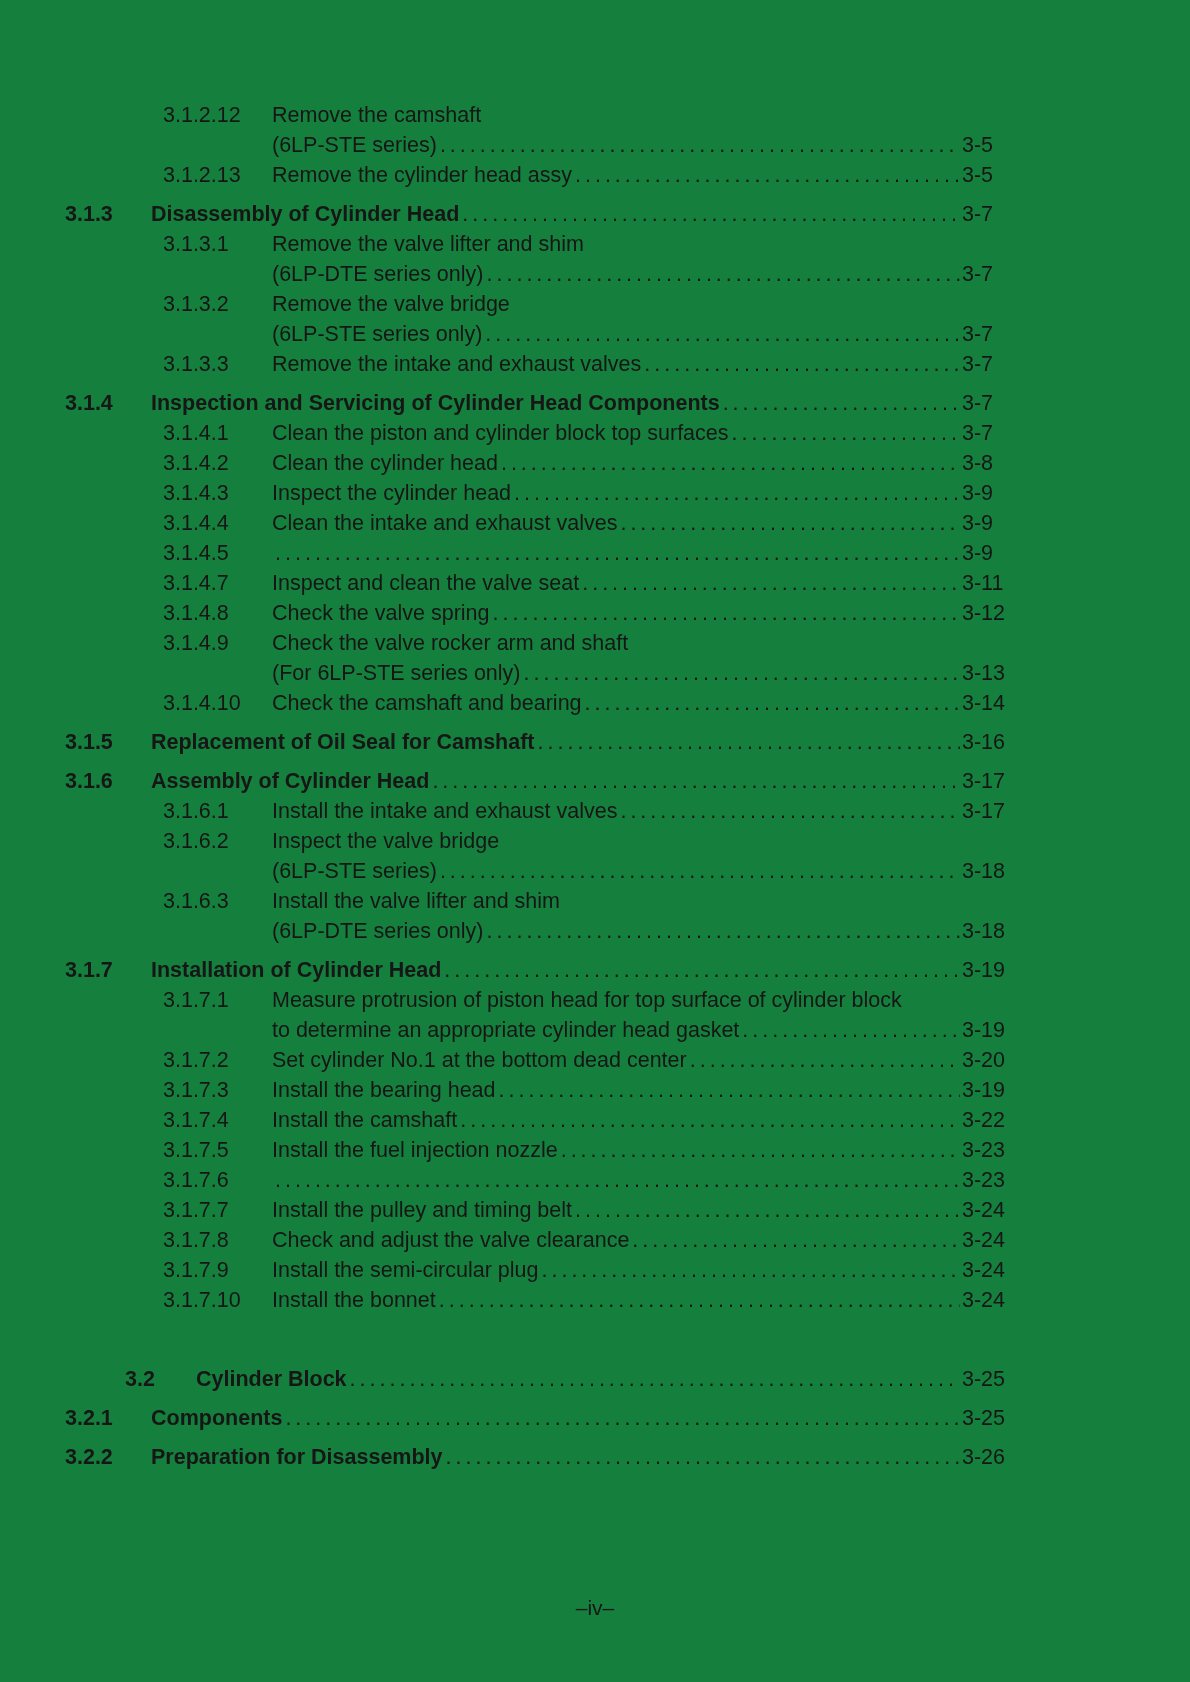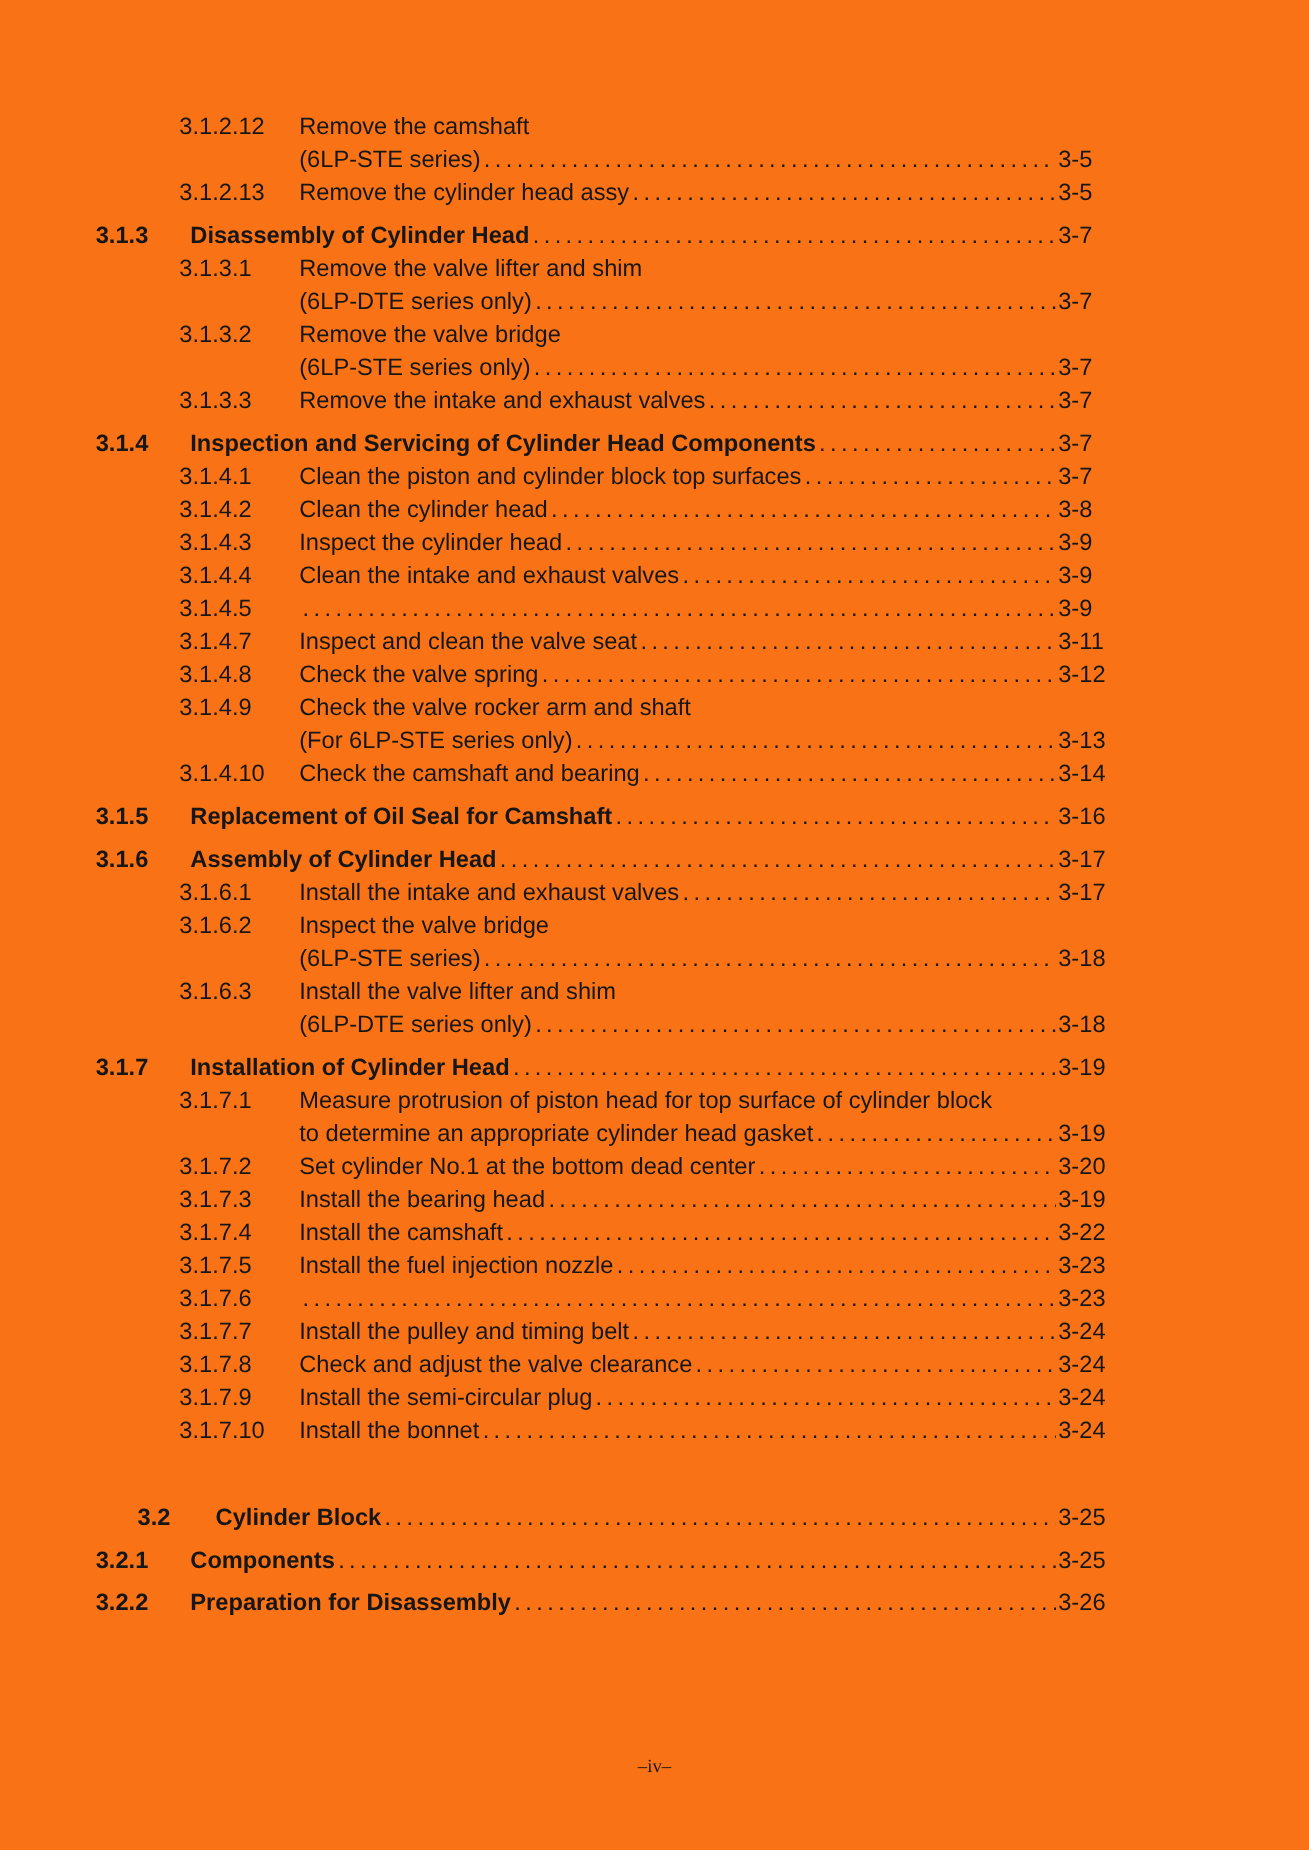--- a/index.html
+++ b/index.html
@@ -4,21 +4,21 @@
 <style>
   html, body {
     margin: 0;
     padding: 0;
     background: #ffffff;
   }
   .page {
     position: relative;
     width: 1190px;
     height: 1682px;
-    background: #f97316;
+    background: #15803d;
     color: #161616;
     font-family: "Liberation Sans", sans-serif;
     font-size: 21.5px;
     overflow: hidden;
   }
   .toc {
     position: absolute;
     top: 100px;
     left: 0;
     right: 0;
@@ -29,21 +29,21 @@
     display: flex;
     align-items: baseline;
     line-height: 30px;
     white-space: nowrap;
   }
   .num { flex: none; }
   .title { flex: none; }
   
   .l3 { padding-left: 163px; }
   .l3 .num { width: 109px; }
-  .l2 { padding-left: 87px; }
+  .l2 { padding-left: 65px; }
   .l2 .num { width: 86px; }
   .l1 { padding-left: 125px; }
   .l1 .num { width: 71px; margin-top: 40px; }
   
   .bold { margin-top: 9px; }
   .bold .num, .bold .title { font-weight: 700; }
   
   .dots {
     flex: 1 1 auto;
     min-width: 0;
@@ -62,22 +62,21 @@
     padding-left: 2px;
     font-weight: 400;
     text-align: left;
   }
   .footer {
     position: absolute;
     top: 1596px;
     left: 0;
     width: 100%;
     text-align: center;
-    font-size: 17px;
-    font-family: Liberation Serif, serif;
+    font-size: 21px;
   }
 </style>
 </head>
 <body>
 
 <main class="page">
   <section class="toc" id="toc-list">
       <div class="entry l3">
         <div class="line">
           <span class="num">3.1.2.12</span>

